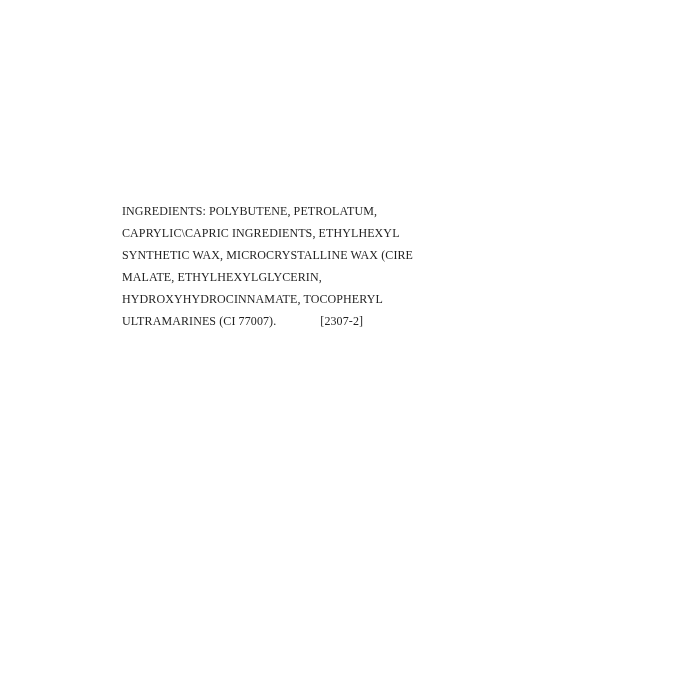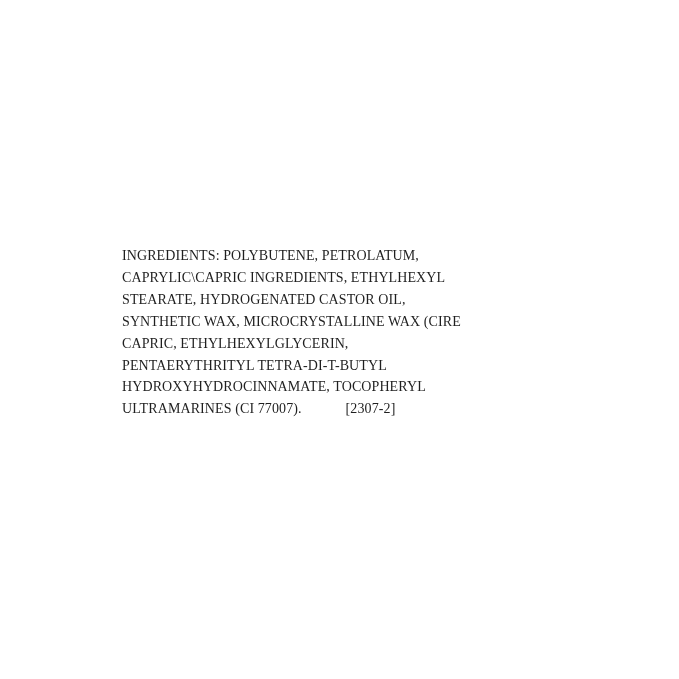--- a/index.html
+++ b/index.html
@@ -17,46 +17,43 @@
     position: absolute;
     inset: 0;
     background: #ffffff;
   }
   .ingredients-block {
     position: absolute;
     left: 122px;
     top: 201px;
     width: 470px;
     font-family: "Liberation Serif", "DejaVu Serif", serif;
-    font-size: 14px;
+    font-size: 12px;
     line-height: 21.9px;
     color: #1f1f1f;
     letter-spacing: 0.1px;
-    margin-top: 44px;
   }
   .ingredients-line {
     white-space: nowrap;
   }
   .last-line {
     white-space: nowrap;
   }
   .batch-code {
     display: inline-block;
     margin-left: 44px;
   }
 </style>
 </head>
 <body>
 
 <div class="label-canvas">
   <div class="ingredients-block">
     <div class="ingredients-line">INGREDIENTS: POLYBUTENE, PETROLATUM,</div>
     <div class="ingredients-line">CAPRYLIC\CAPRIC INGREDIENTS, ETHYLHEXYL</div>
-    <div class="ingredients-line">STEARATE, HYDROGENATED CASTOR OIL,</div>
     <div class="ingredients-line">SYNTHETIC WAX, MICROCRYSTALLINE WAX (CIRE</div>
-    <div class="ingredients-line">CAPRIC, ETHYLHEXYLGLYCERIN,</div>
-    <div class="ingredients-line">PENTAERYTHRITYL TETRA-DI-T-BUTYL</div>
+    <div class="ingredients-line">MALATE, ETHYLHEXYLGLYCERIN,</div>
     <div class="ingredients-line">HYDROXYHYDROCINNAMATE, TOCOPHERYL</div>
     <div class="ingredients-line last-line">
       <span>ULTRAMARINES (CI 77007).</span><span class="batch-code">[2307-2]</span>
     </div>
   </div>
 </div>
 
 </body></html>

